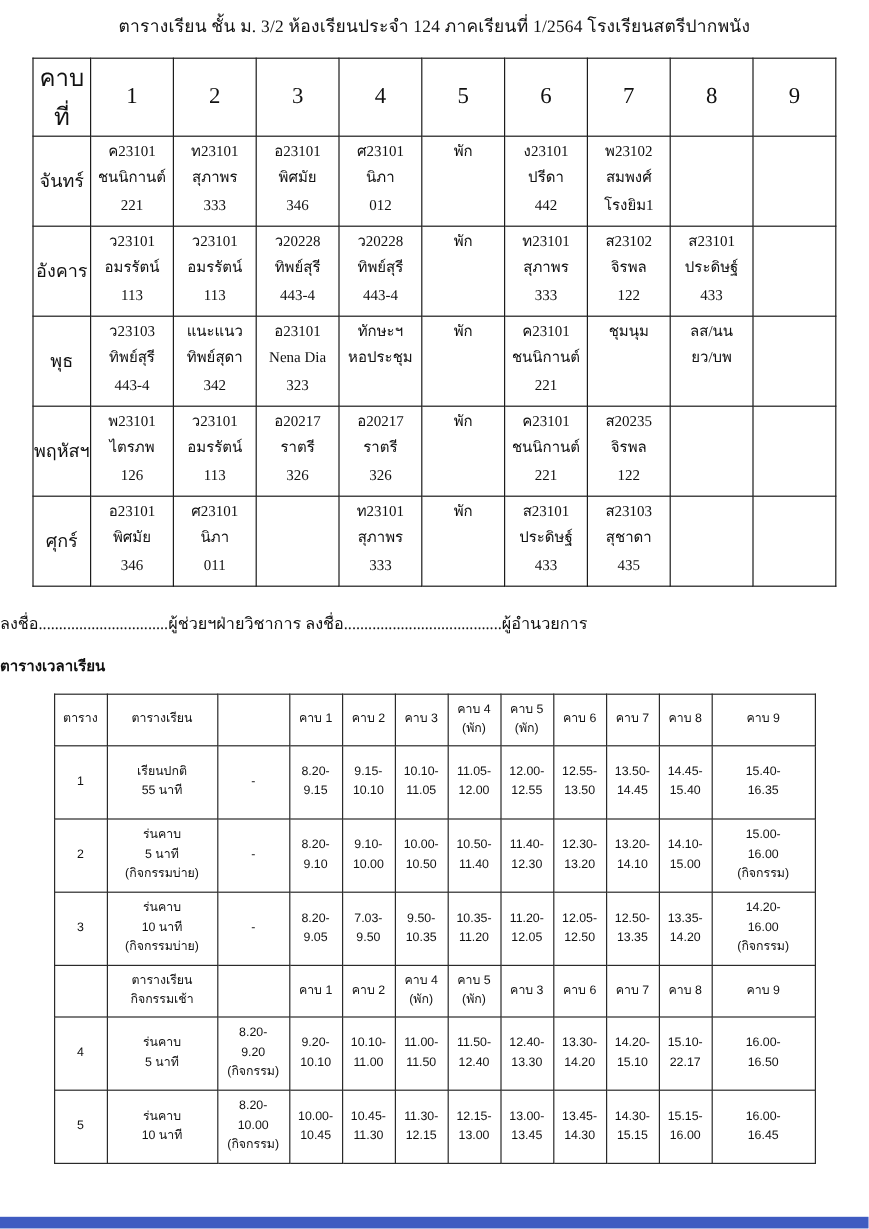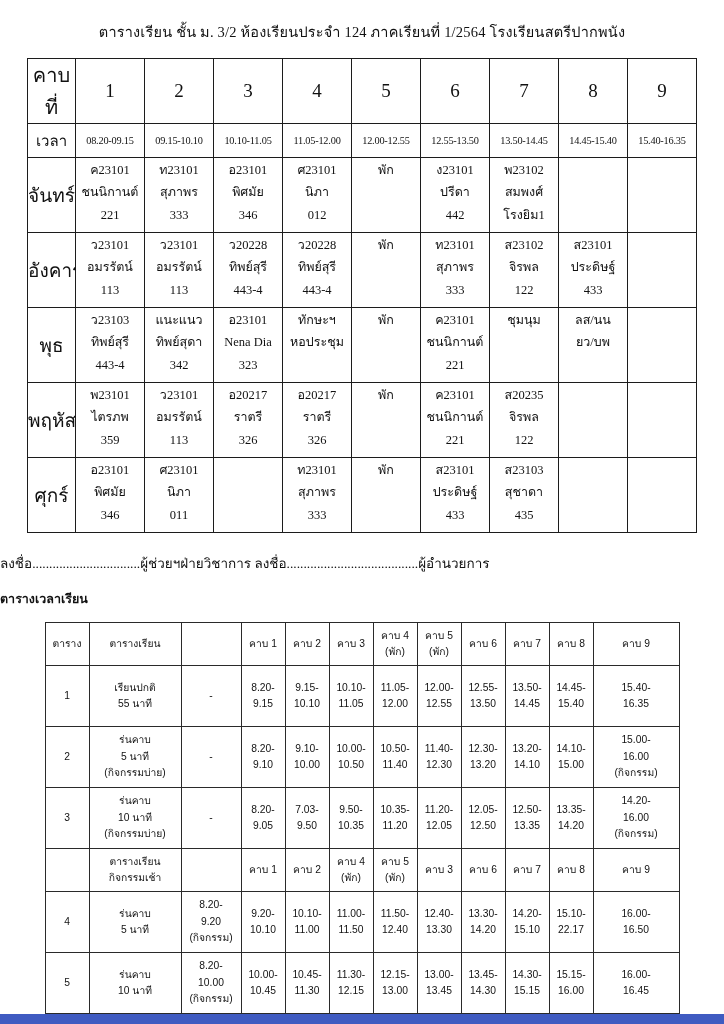--- a/index.html
+++ b/index.html
@@ -7,21 +7,21 @@
     position: relative;
     width: 724px;
     height: 1024px;
     background: #ffffff;
     color: #111111;
     font-family: "Liberation Serif", serif;
     overflow: hidden;
   }
   .doc-title {
     text-align: center;
-    padding-top: 20px;
+    padding-top: 10px;
     font-size: 14.5px;
     letter-spacing: 0.2px;
   }
   
   table.t1 {
     border-collapse: collapse;
     table-layout: fixed;
     width: 669px;
     margin: 15px auto 0 auto;
   }
@@ -30,21 +30,21 @@
     text-align: center;
     font-weight: normal;
     white-space: pre-line;
     padding: 0;
     overflow: hidden;
   }
   .t1 .corner   { font-size: 20px; height: 39px; vertical-align: middle; }
   .t1 .period-head { font-size: 19px; vertical-align: middle; }
   .t1 .time-label  { font-size: 15px; height: 33px; vertical-align: middle; }
   .t1 .time        { font-size: 10.3px; vertical-align: middle; letter-spacing: -0.2px; }
-  .t1 .day-label   { font-size: 19px; vertical-align: middle; }
+  .t1 .day-label   { font-size: 15px; vertical-align: middle; }
   .t1 .cell {
     font-size: 12.5px;
     height: 73px;
     vertical-align: top;
     padding-top: 1px;
     line-height: 1.78;
   }
   
   .sig {
     margin-top: 19px;
@@ -107,32 +107,20 @@
           <th class="corner">คาบที่</th>
           <th class="period-head">1</th>
           <th class="period-head">2</th>
           <th class="period-head">3</th>
           <th class="period-head">4</th>
           <th class="period-head">5</th>
           <th class="period-head">6</th>
           <th class="period-head">7</th>
           <th class="period-head">8</th>
           <th class="period-head">9</th>
-        </tr>
-        <tr>
-          <td class="time-label">เวลา</td>
-          <td class="time">08.20-09.15</td>
-          <td class="time">09.15-10.10</td>
-          <td class="time">10.10-11.05</td>
-          <td class="time">11.05-12.00</td>
-          <td class="time">12.00-12.55</td>
-          <td class="time">12.55-13.50</td>
-          <td class="time">13.50-14.45</td>
-          <td class="time">14.45-15.40</td>
-          <td class="time">15.40-16.35</td>
         </tr>
         <tr>
           <td class="day-label">จันทร์</td>
           <td class="cell">ค23101
 ชนนิกานต์
 221</td>
           <td class="cell">ท23101
 สุภาพร
 333</td>
           <td class="cell">อ23101
@@ -196,21 +184,21 @@
 221</td>
           <td class="cell">ชุมนุม</td>
           <td class="cell">ลส/นน
 ยว/บพ</td>
           <td class="cell"></td>
         </tr>
         <tr>
           <td class="day-label">พฤหัสฯ</td>
           <td class="cell">พ23101
 ไตรภพ
-359</td>
+126</td>
           <td class="cell">ว23101
 อมรรัตน์
 113</td>
           <td class="cell">อ20217
 ราตรี
 326</td>
           <td class="cell">อ20217
 ราตรี
 326</td>
           <td class="cell">พัก</td>

